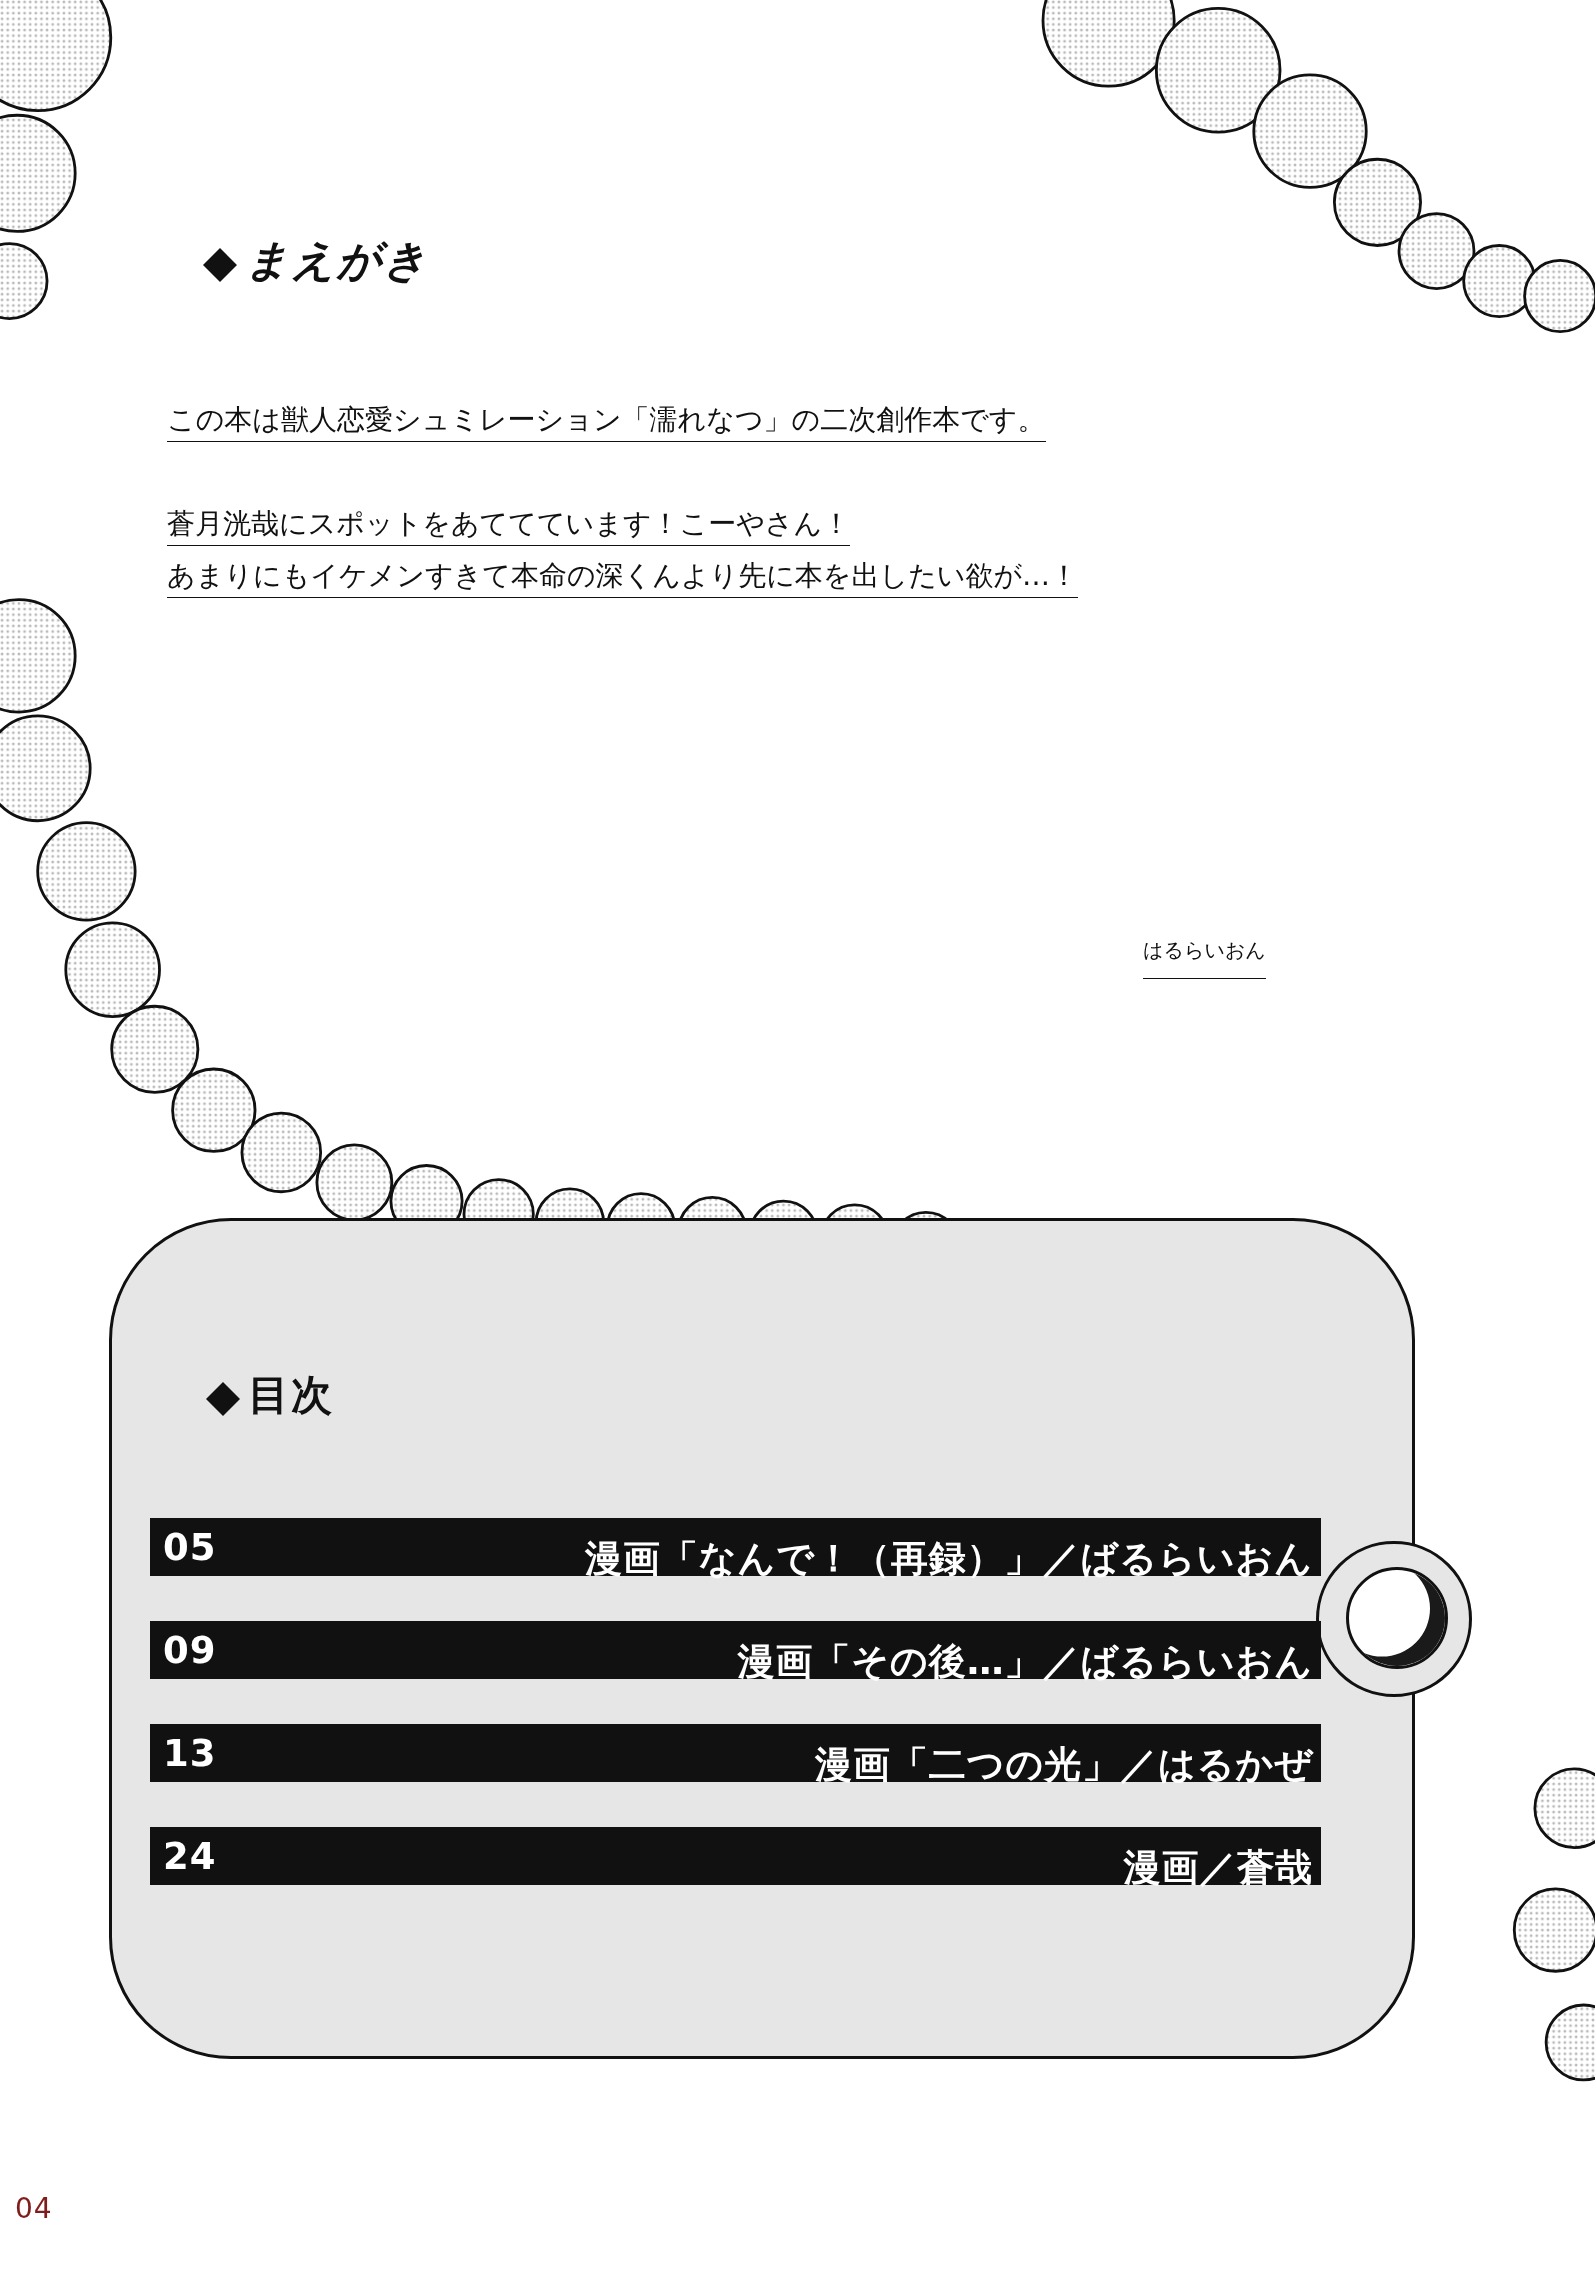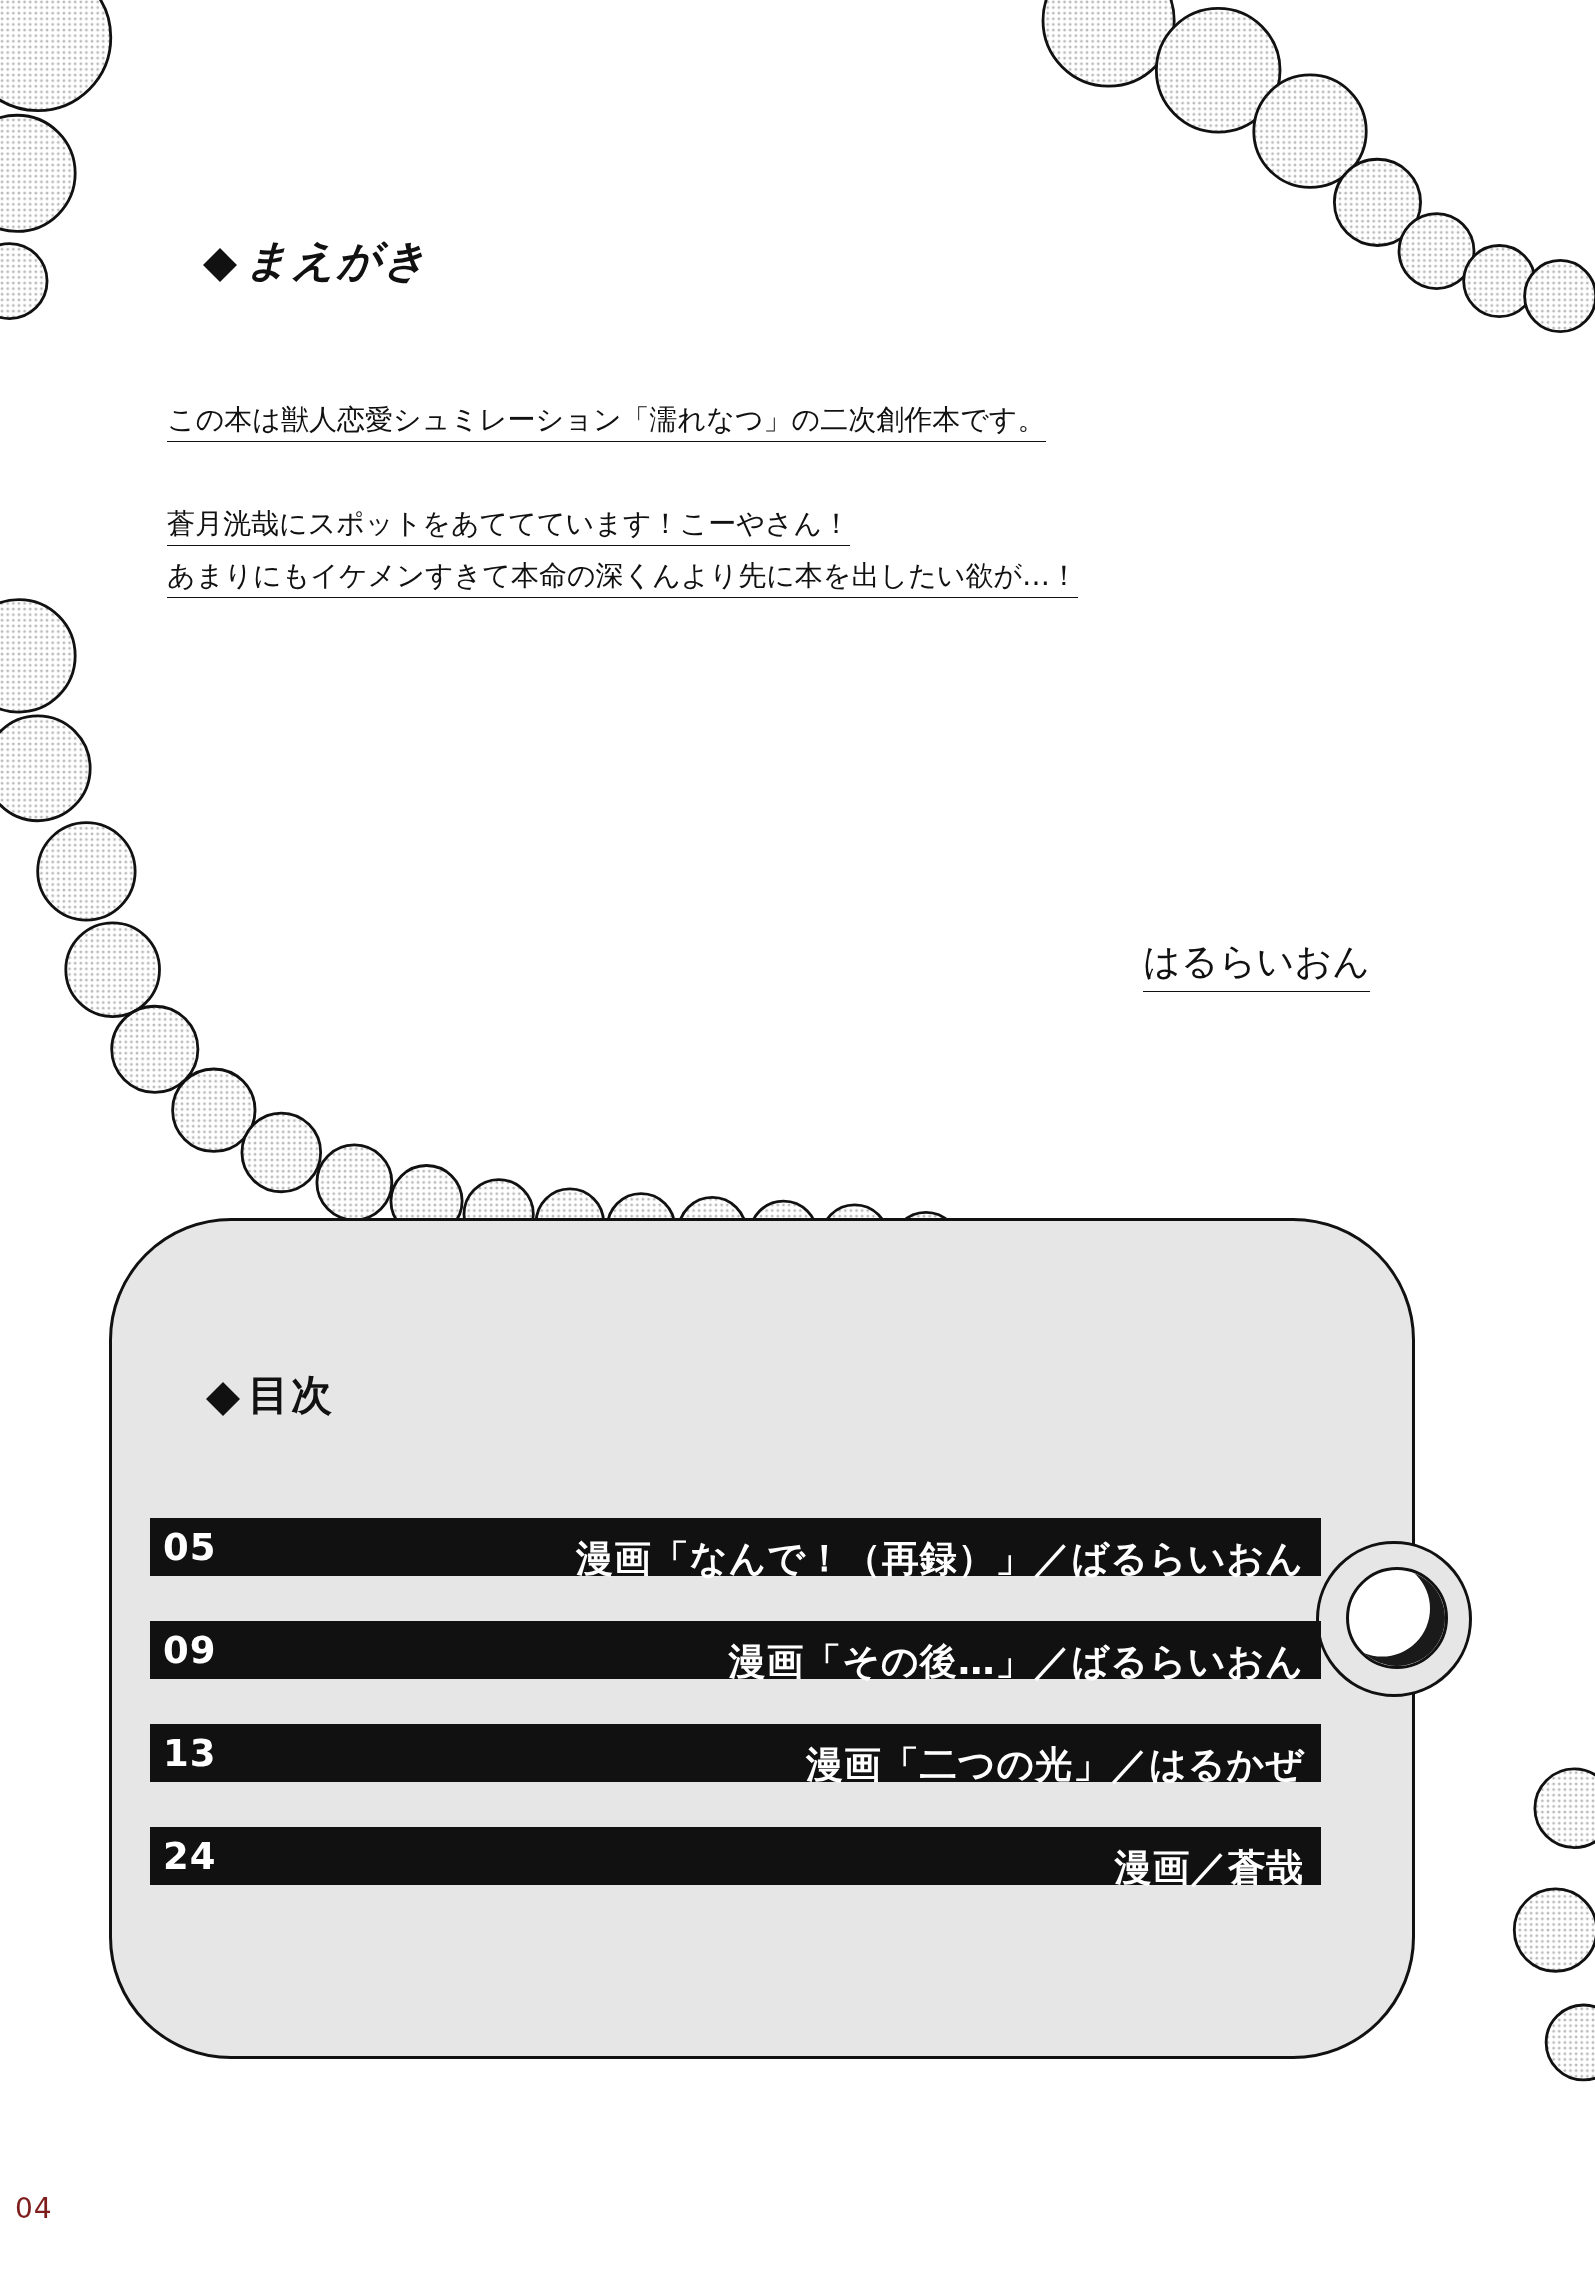--- a/index.html
+++ b/index.html
@@ -62,24 +62,24 @@
   .preface-body .ul {
     border-bottom: 1.9px solid #111;
     padding-bottom: 2px;
     display: inline-block;
     line-height: 39px;
   }
   .signature {
     position: absolute;
     left: 1143px;
     top: 937px;
-    font-size: 37px;
+    font-size: 20px;
     color: #111;
     border-bottom: 1.9px solid #111;
-    padding-bottom: 4px;
+    padding-bottom: 14px;
   }
 
   
   .tag-plate {
     position: absolute;
     left: 109px;
     top: 1218px;
     width: 1306px;
     height: 841px;
     background: #e6e6e6;
@@ -127,21 +127,21 @@
     width: 1171px;
   }
   .toc-row {
     position: relative;
     height: 58px;
     background: #111;
     margin-bottom: 45px;
     display: flex;
     align-items: center;
     box-sizing: border-box;
-    padding: 0 17px 0 13px;
+    padding: 0 8px 0 13px;
   }
   .toc-page {
     color: #ffffff;
     font-size: 37px;
     font-weight: bold;
     letter-spacing: 0.9px;
     font-family: "DejaVu Sans", sans-serif;
     min-width: 84px;
   }
   .toc-title {

